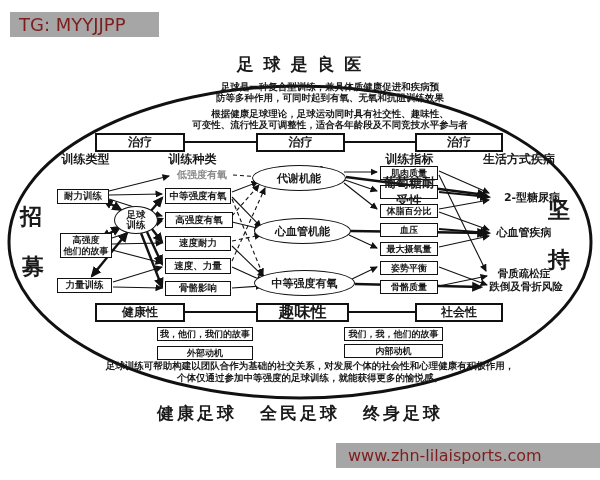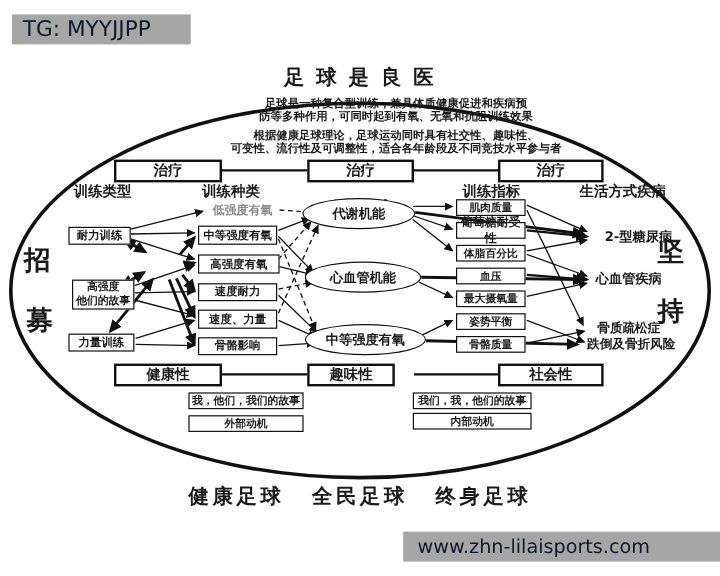--- a/index.html
+++ b/index.html
@@ -9,21 +9,21 @@
   .ctr{display:flex;align-items:center;justify-content:center;text-align:center;}
   .pre{white-space:pre-line;}
   .box{background:#fff;border:1.3px solid #111;box-sizing:border-box;font-weight:bold;}
   .box-thick{background:#fff;border:2.5px solid #111;box-sizing:border-box;font-weight:bold;}
   .box-med{background:#fff;border:1.8px solid #111;box-sizing:border-box;font-weight:bold;}
   .oval{background:#fff;border:1.5px solid #111;border-radius:50%;box-sizing:border-box;font-weight:bold;}
   .lbl{font-weight:bold;font-size:12px;}
   .vchar{font-weight:bold;font-size:22px;}
   .disease{font-weight:bold;font-size:11px;}
   .gray-txt{color:#8a8a8a;font-weight:bold;font-size:10px;}
-  .wm{background:#a6a6a6;color:#0f172a;display:flex;align-items:center;}
+  .wm{background:#a6a6a6;color:#7f1d1d;display:flex;align-items:center;}
   svg{position:absolute;left:0;top:0;}
   .boxes{z-index:2;}
 </style>
 </head>
 <body>
 
 <div id="stage">
 
   <svg width="600" height="480">
     <defs>
@@ -120,54 +120,58 @@
   <div class="abs vchar" style="left:22px;top:252px;">募</div>
 
   <div class="abs vchar" style="left:548px;top:195px;">坚</div>
   <div class="abs vchar" style="left:548px;top:245px;">持</div>
 
   <div class="abs ctr box boxes" style="left:57px;top:189px;width:52px;height:15px;font-size:9.5px;">耐力训练</div>
   <div class="abs ctr box boxes pre" style="left:60px;top:233px;width:52px;height:25px;font-size:9px;line-height:10.5px;">高强度
 他们的故事</div>
   <div class="abs ctr box boxes" style="left:57px;top:278px;width:55px;height:15px;font-size:9.5px;">力量训练</div>
 
+  <div class="abs ctr oval boxes pre" style="left:114px;top:206px;width:44px;height:28px;font-size:9.5px;line-height:10.5px;">足球
+训练</div>
 
   <div class="abs ctr gray-txt" style="left:170px;top:169px;width:64px;height:12px;">低强度有氧</div>
   <div class="abs ctr box boxes" style="left:165px;top:188px;width:66px;height:16px;font-size:9.5px;">中等强度有氧</div>
   <div class="abs ctr box boxes" style="left:165px;top:212px;width:68px;height:16px;font-size:9.5px;">高强度有氧</div>
   <div class="abs ctr box boxes" style="left:165px;top:236px;width:66px;height:15px;font-size:9.5px;">速度耐力</div>
   <div class="abs ctr box boxes" style="left:165px;top:258px;width:66px;height:16px;font-size:9.5px;">速度、力量</div>
   <div class="abs ctr box boxes" style="left:165px;top:281px;width:66px;height:15px;font-size:9.5px;">骨骼影响</div>
 
   <div class="abs ctr oval boxes" style="left:254px;top:218px;width:97px;height:26px;font-size:11px;">心血管机能</div>
   <div class="abs ctr oval boxes" style="left:252px;top:165px;width:94px;height:26px;font-size:11px;">代谢机能</div>
   <div class="abs ctr oval boxes" style="left:254px;top:270px;width:101px;height:26px;font-size:11px;">中等强度有氧</div>
 
   <div class="abs ctr box boxes" style="left:380px;top:166px;width:58px;height:14px;font-size:9px;">肌肉质量</div>
-  <div class="abs ctr box boxes" style="left:380px;top:185px;width:58px;height:14px;font-size:10px;text-align:center;">葡萄糖耐受性</div>
+  <div class="abs ctr box boxes" style="left:380px;top:185px;width:58px;height:14px;font-size:13px;text-align:center;">葡萄糖耐受性</div>
   <div class="abs ctr box boxes" style="left:380px;top:204px;width:58px;height:14px;font-size:9px;">体脂百分比</div>
   <div class="abs ctr box boxes" style="left:380px;top:223px;width:58px;height:14px;font-size:9px;text-align:center;">血压</div>
   <div class="abs ctr box boxes" style="left:380px;top:242px;width:58px;height:14px;font-size:9px;">最大摄氧量</div>
   <div class="abs ctr box boxes" style="left:380px;top:261px;width:58px;height:14px;font-size:9px;">姿势平衡</div>
   <div class="abs ctr box boxes" style="left:380px;top:280px;width:58px;height:14px;font-size:9px;">骨骼质量</div>
 
   <div class="abs ctr disease" style="left:488px;top:190px;width:88px;height:14px;">2-型糖尿病</div>
   <div class="abs ctr disease" style="left:480px;top:225px;width:88px;height:14px;">心血管疾病</div>
   <div class="abs ctr disease" style="left:480px;top:268px;width:88px;height:12px;font-size:10.5px;">骨质疏松症</div>
   <div class="abs ctr disease" style="left:474px;top:281px;width:104px;height:12px;font-size:10.5px;">跌倒及骨折风险</div>
 
   <div class="abs ctr box-thick boxes" style="left:95px;top:303px;width:90px;height:19px;font-size:12px;">健康性</div>
-  <div class="abs ctr box-thick boxes" style="left:256px;top:303px;width:73px;height:19px;font-size:12px;">趣味性</div>
+  <div class="abs ctr box-thick boxes" style="left:256px;top:303px;width:93px;height:19px;font-size:16px;">趣味性</div>
   <div class="abs ctr box-thick boxes" style="left:415px;top:303px;width:88px;height:19px;font-size:12px;">社会性</div>
 
   <div class="abs ctr box-med boxes" style="left:157px;top:327px;width:96px;height:14px;font-size:9px;">我，他们，我们的故事</div>
   <div class="abs ctr box-med boxes" style="left:157px;top:346px;width:96px;height:14px;font-size:9px;">外部动机</div>
   <div class="abs ctr box-med boxes" style="left:344px;top:327px;width:99px;height:14px;font-size:9px;">我们，我，他们的故事</div>
   <div class="abs ctr box-med boxes" style="left:344px;top:344px;width:99px;height:14px;font-size:9px;">内部动机</div>
 
+  <div class="abs ctr pre" style="left:85px;top:359px;width:450px;height:26px;font-size:9.5px;font-weight:bold;line-height:12px;">足球训练可帮助构建以团队合作为基础的社交关系，对发展个体的社会性和心理健康有积极作用，
+个体仅通过参加中等强度的足球训练，就能获得更多的愉悦感。</div>
 
   <div class="abs ctr" style="left:120px;top:402px;width:360px;height:22px;font-size:17px;font-weight:bold;letter-spacing:3px;word-spacing:14px;">健康足球  全民足球  终身足球</div>
 
   <div class="abs wm" style="left:336px;top:443px;width:264px;height:25px;padding-left:12px;font-size:16px;">
     <span>www.zhn-lilaisports.com</span>
   </div>
 
 </div>
 
 </body></html>

